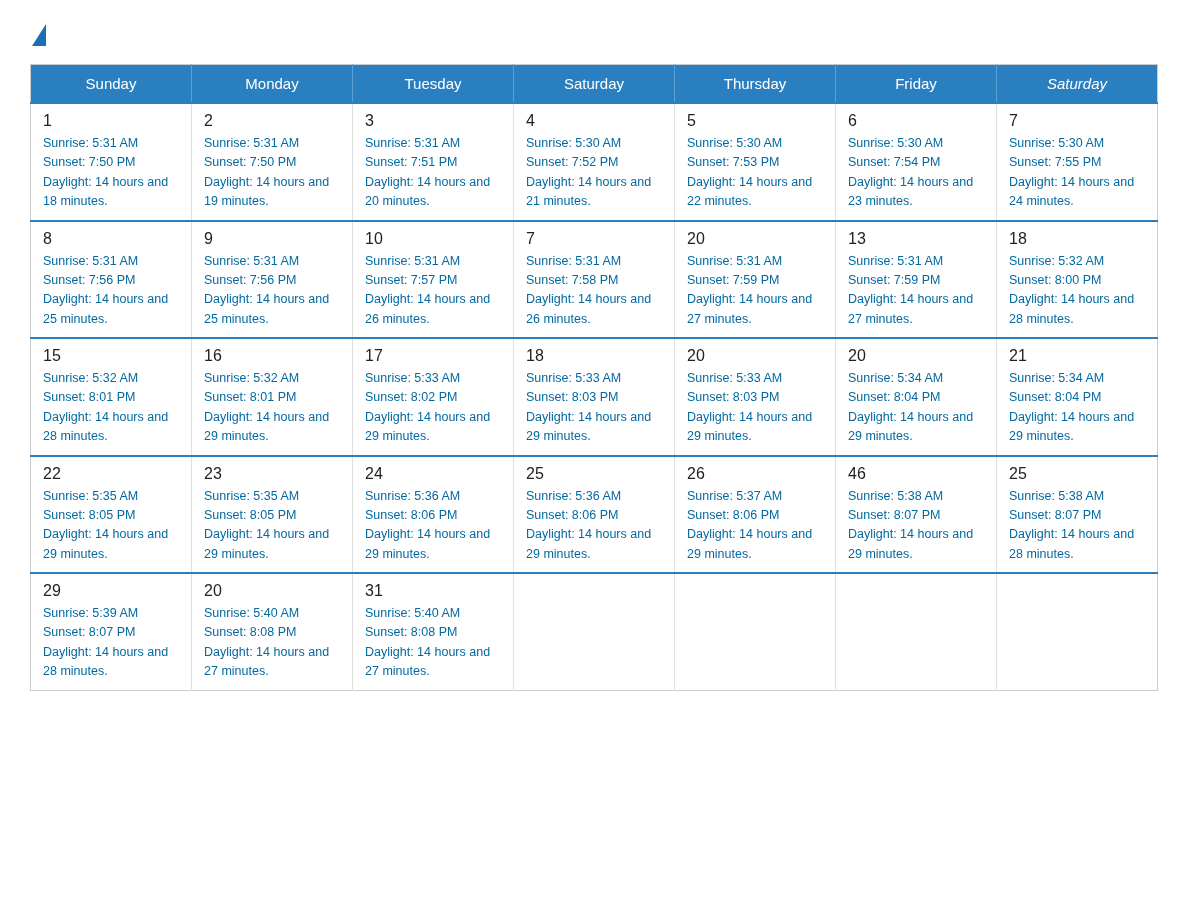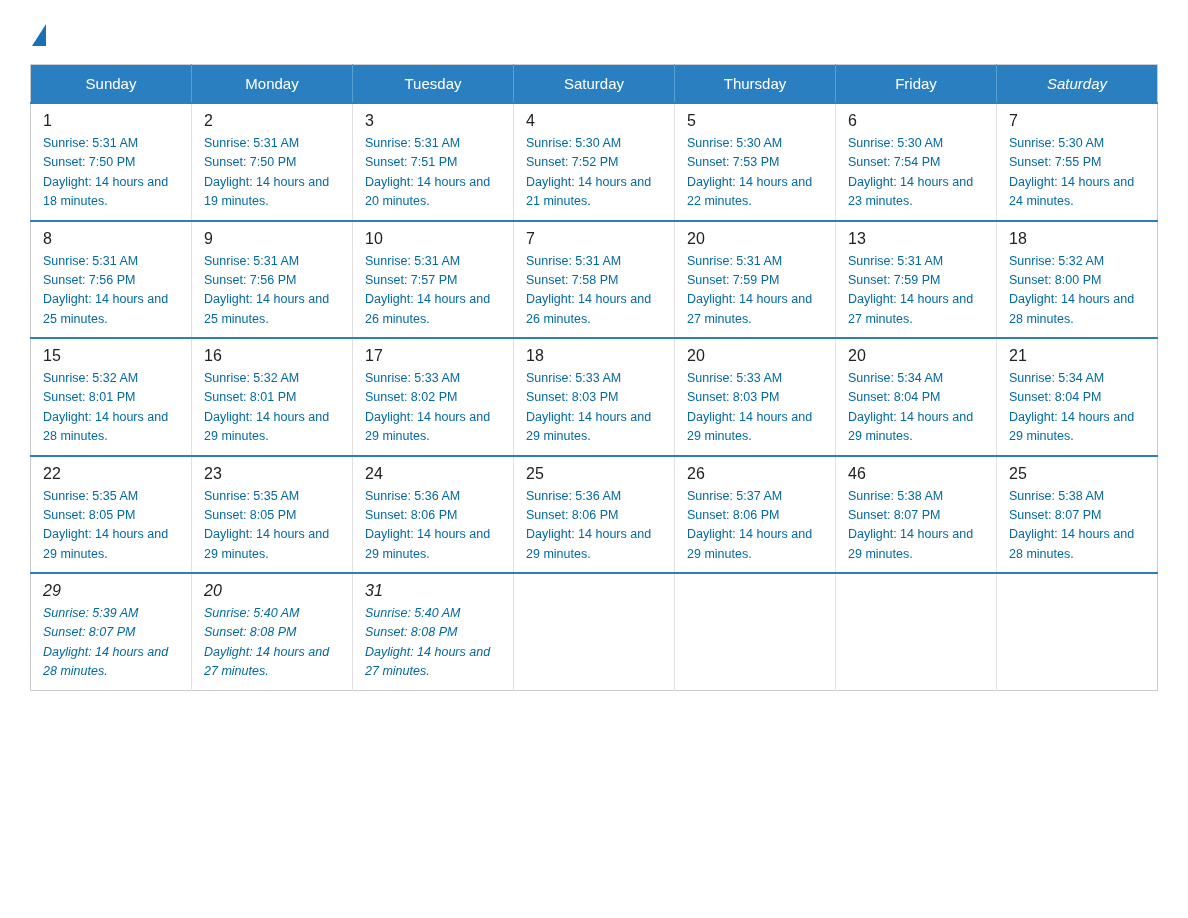--- a/index.html
+++ b/index.html
@@ -124,21 +124,20 @@
       line-height: 1.55;
       color: #0369a1;
     }
 
     tbody tr td.empty {
       background: #fff;
     }
 
     tbody tr:last-child {
       border-bottom: 1px solid #ccc;
-      font-style: italic;
     }
   </style>
 </head>
 <body>
 
 <div class="header">
   <div class="logo">
     <div class="logo-top">
       <span class="logo-general"></span>
       <div class="logo-triangle"></div>

